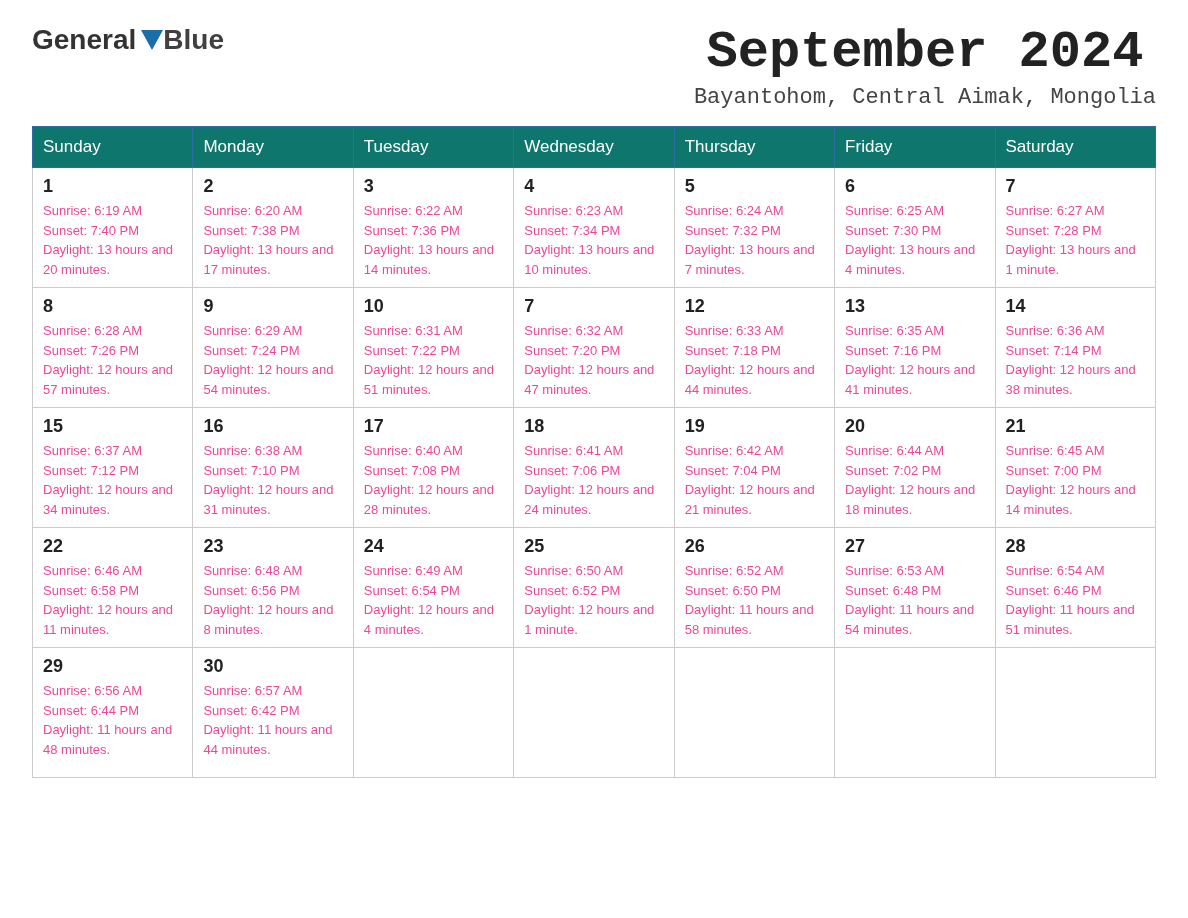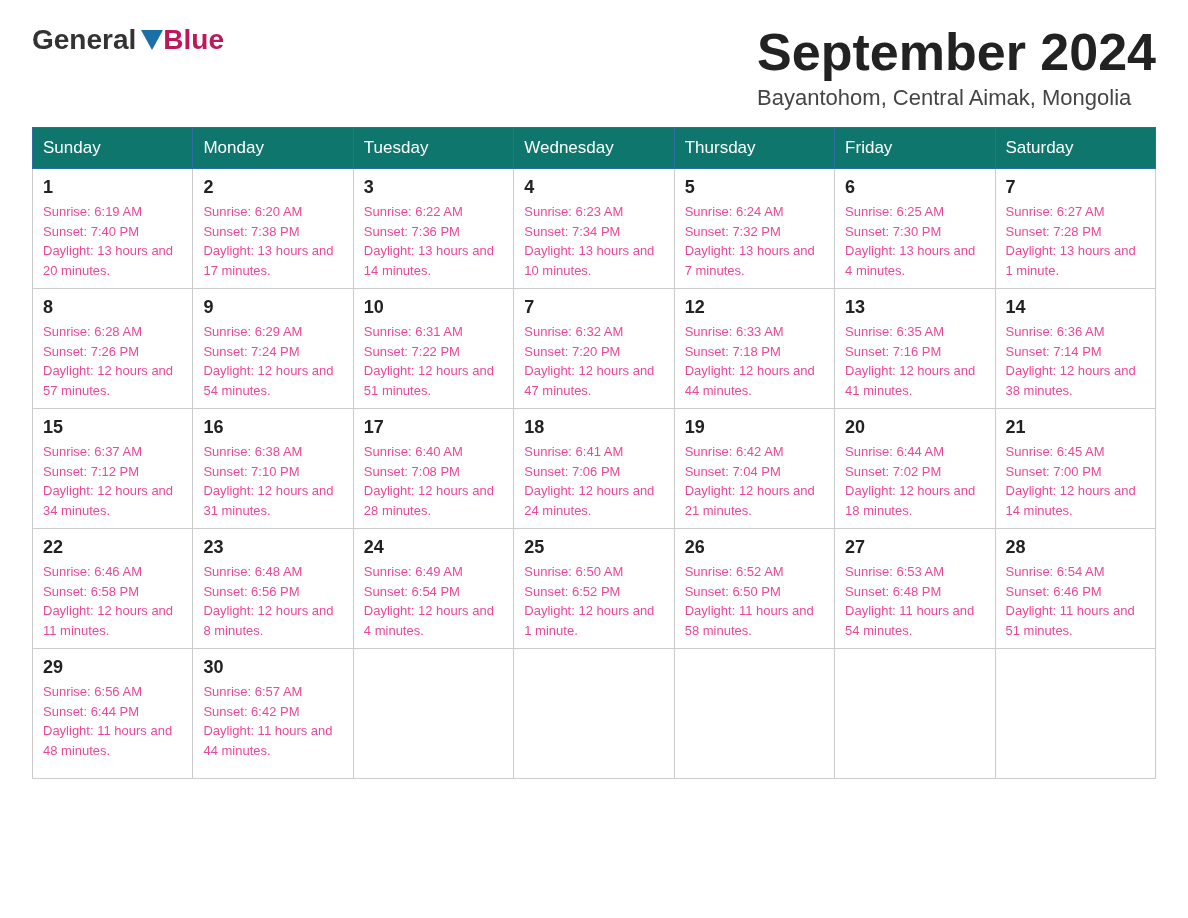--- a/index.html
+++ b/index.html
@@ -15,21 +15,22 @@
       justify-content: space-between;
       align-items: flex-start;
       margin-bottom: 16px;
     }
     .logo {
       display: flex;
       flex-direction: row;
       align-items: flex-end;
     }
     .title-section {
-      text-align: left;
+      text-align: center;
+      font-family: Liberation Mono, monospace;
     }
     .calendar-title {
       font-size: 52px;
       font-weight: bold;
       color: #222;
       line-height: 1.1;
     }
     .location-title {
       font-size: 22px;
       color: #444;
@@ -82,21 +83,21 @@
       gap: 2px;
     }
     .logo-general {
       font-size: 28px;
       font-weight: bold;
       color: #333;
     }
     .logo-line2 {
       font-size: 28px;
       font-weight: bold;
-      color: #be185d;
+      color: #404040;
     }
   </style>
 </head>
 <body>
 
 <div class="header-section">
   <div class="logo">
     <div class="logo-wrapper">
       <span class="logo-general">General</span>
       <svg width="22" height="22" viewBox="0 0 22 22" style="margin-left:3px; margin-top:2px;">

